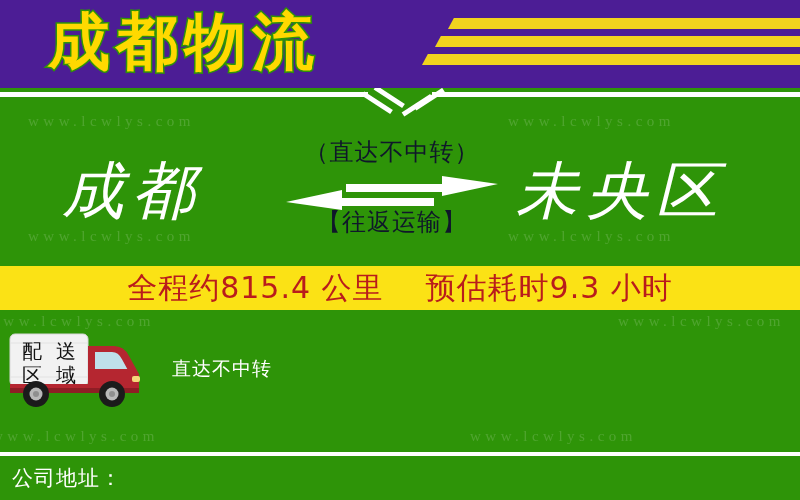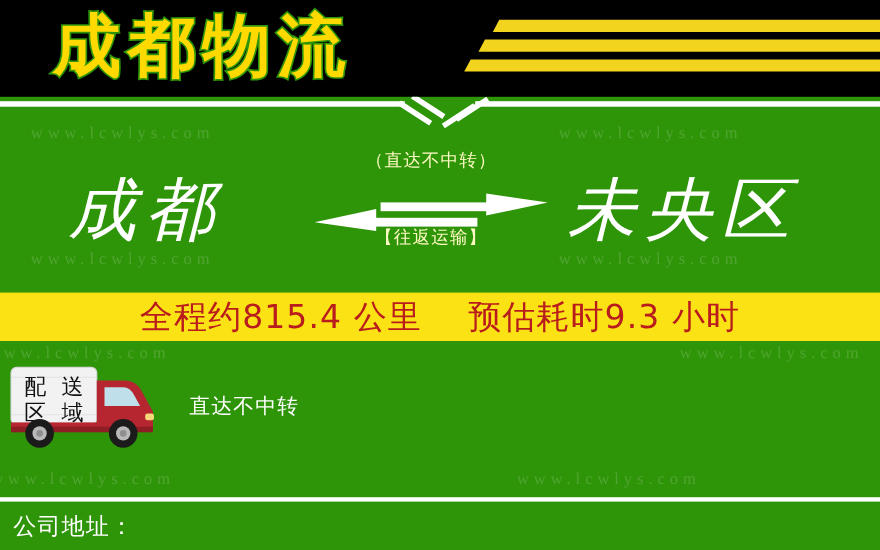--- a/index.html
+++ b/index.html
@@ -12,21 +12,21 @@
     position:relative;
     width:800px; height:500px;
     background:#2e9408;
     overflow:hidden;
   }
 
   
   .header {
     position:absolute; left:0; top:0;
     width:800px; height:88px;
-    background:#000000;
+    background:#4c1d95;
     overflow:hidden;
   }
   .brand-title {
     position:absolute;
     left:48px; top:-2px;
     font-size:62px;
     line-height:88px;
     font-weight:bold;
     letter-spacing:6px;
     color:#ffd900;
@@ -111,22 +111,22 @@
 
   .mid {
     position:absolute;
     left:286px; top:6px;
     width:212px; height:124px;
   }
   .mid-top, .mid-bot {
     position:absolute;
     left:0; width:212px;
     text-align:center;
-    color:#fef9c3;
-    font-size:16px;
+    color:#0f172a;
+    font-size:24px;
     letter-spacing:1px;
     white-space:nowrap;
   }
   .mid-top { top:6px; }
   .mid-bot { top:76px; }
 
   .arrow {
     position:absolute;
     left:0; top:42px;
     width:212px; height:44px;

